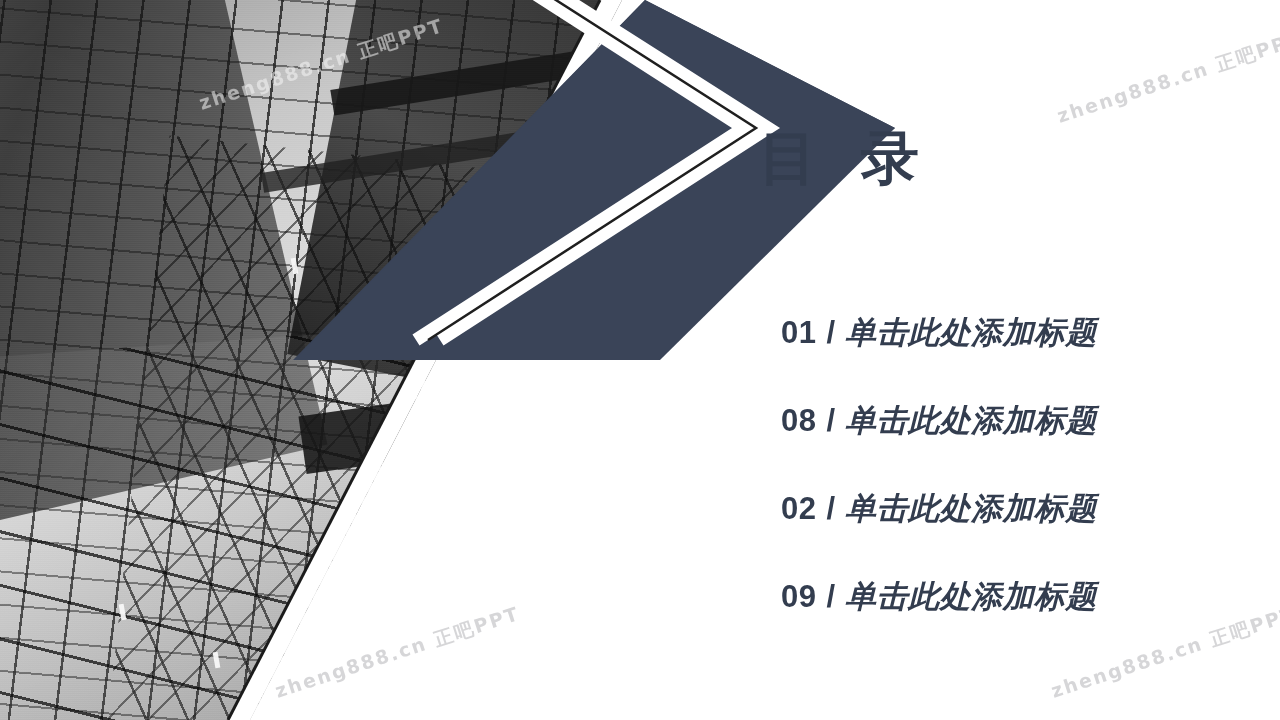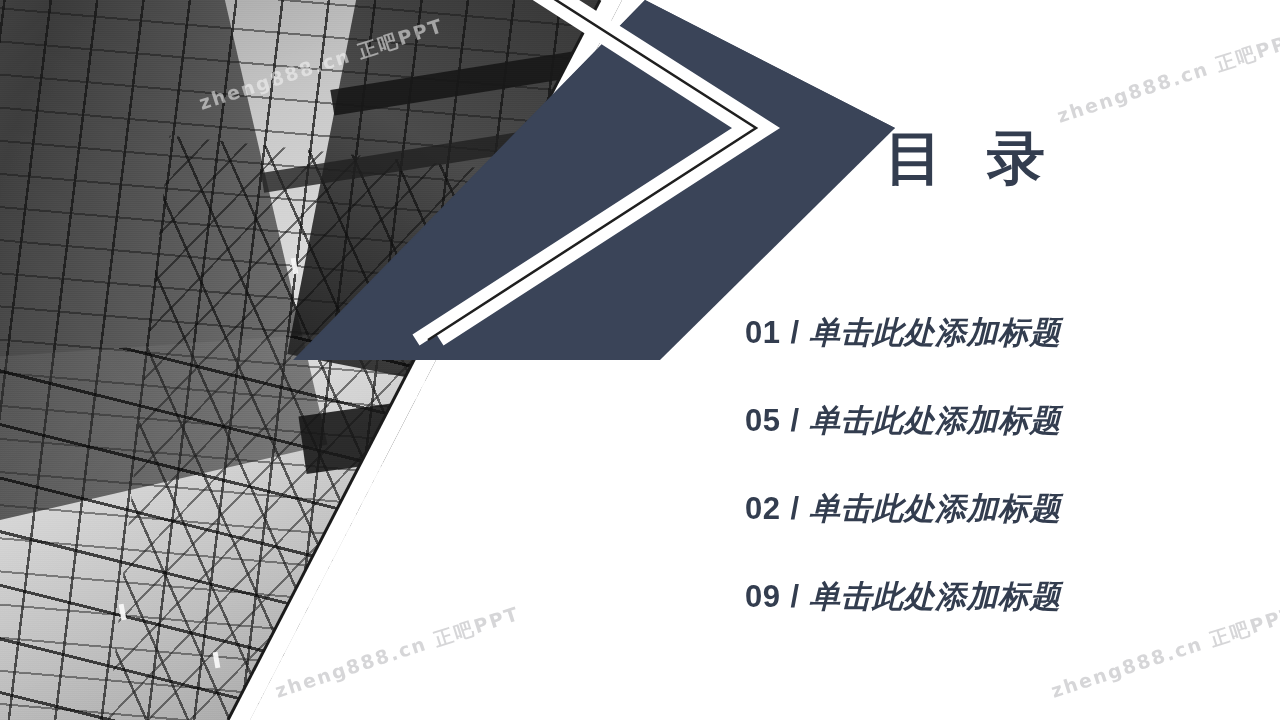--- a/index.html
+++ b/index.html
@@ -141,21 +141,20 @@
     width: 1280px; height: 720px;
     pointer-events: none;
   }
 
   
   .heading-block {
     position: absolute;
     left: 745px;
     top: 128px;
     width: 440px;
-    text-align: center;
   }
   .heading-cn {
     font-size: 58px;
     font-weight: 700;
     letter-spacing: 14px;
     color: #333d4f;
     line-height: 1.05;
     margin: 0 0 0 14px;
     white-space: nowrap;
   }
@@ -179,21 +178,21 @@
   }
   .toc-item {
     display: flex;
     align-items: baseline;
     height: 88px;
     font-size: 31px;
     font-weight: 700;
     color: #333d4f;
     white-space: nowrap;
   }
-  .toc-num { letter-spacing: 0.5px; }
+  .toc-num { letter-spacing: 0.5px; margin-left: 36px; }
   .toc-sep { margin: 0 10px; font-weight: 700; }
   .toc-label { letter-spacing: 0.5px; font-style: italic; }
 
   
   .wm {
     position: absolute;
     font-family: "DejaVu Sans", sans-serif;
     font-size: 19px;
     font-weight: 700;
     letter-spacing: 2px;
@@ -255,21 +254,21 @@
     <div class="heading-cn">目 录</div>
   </div>
 
   <ul class="toc-list">
     <li class="toc-item">
       <span class="toc-num">01</span>
       <span class="toc-sep">/</span>
       <span class="toc-label">单击此处添加标题</span>
     </li>
     <li class="toc-item">
-      <span class="toc-num">05</span>
+      <span class="toc-num">08</span>
       <span class="toc-sep">/</span>
       <span class="toc-label">单击此处添加标题</span>
     </li>
     <li class="toc-item">
       <span class="toc-num">02</span>
       <span class="toc-sep">/</span>
       <span class="toc-label">单击此处添加标题</span>
     </li>
     <li class="toc-item">
       <span class="toc-num">09</span>

